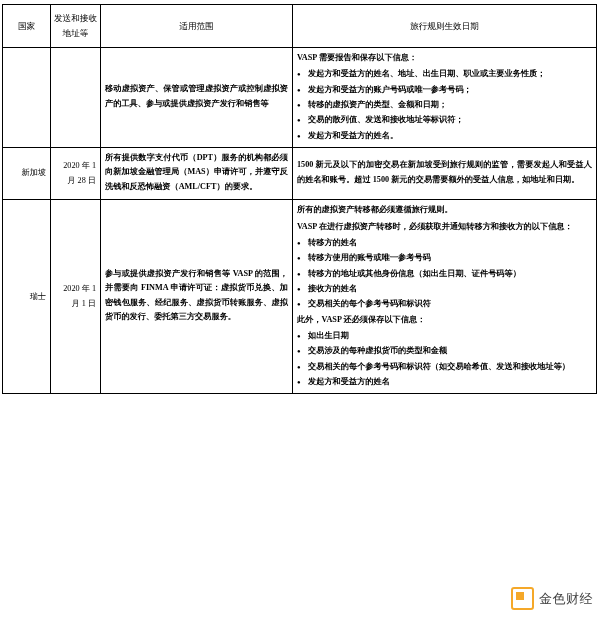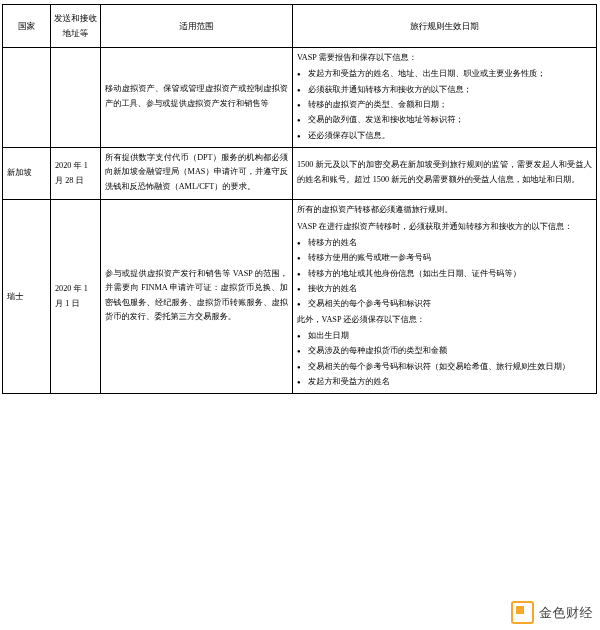--- a/index.html
+++ b/index.html
@@ -33,29 +33,31 @@
     font-weight: normal;
     padding: 6px 2px;
     font-size: 8.6px;
   }
   col.c-country { width: 48px; }
   col.c-date    { width: 50px; }
   col.c-scope   { width: 192px; }
   col.c-info    { width: 304px; }
 
   td.country, td.date {
-    text-align: left;
+    text-align: right;
   }
   td.scope {
     text-align: justify;
     text-align-last: left;
+    font-weight: bold;
   }
   td.info {
     text-align: justify;
     text-align-last: left;
+    font-weight: bold;
   }
   .para {
     margin: 0 0 2px 0;
   }
   ul.bullets {
     list-style: none;
     margin: 0;
     padding: 0;
   }
   ul.bullets > li {
@@ -67,21 +69,21 @@
     content: "\25CF";
     position: absolute;
     left: 0;
     top: 0;
     font-size: 6px;
     line-height: 2.45;
   }
   .watermark {
     position: absolute;
     right: 7px;
-    bottom: 6px;
+    bottom: 20px;
     display: flex;
     align-items: center;
     gap: 5px;
     opacity: 0.97;
   }
   .wm-mark {
     width: 19px;
     height: 19px;
     border: 2.5px solid #f5a623;
     border-radius: 3px;
@@ -125,24 +127,24 @@
     <tr>
       <td class="country"></td>
       <td class="date"></td>
       <td class="scope">
         <p class="para">移动虚拟资产、保管或管理虚拟资产或控制虚拟资产的工具、参与或提供虚拟资产发行和销售等</p>
       </td>
       <td class="info">
         <p class="para">VASP 需要报告和保存以下信息：</p>
         <ul class="bullets">
           <li>发起方和受益方的姓名、地址、出生日期、职业或主要业务性质；</li>
-          <li>必须获取并通知转移方和接收方的以下信息；</li>
+          <li>发起方和受益方的账户号码或唯一参考号码；</li>
           <li>转移的虚拟资产的类型、金额和日期；</li>
           <li>交易的散列值、发送和接收地址等标识符；</li>
-          <li>还必须保存以下信息。</li>
+          <li>发起方和受益方的姓名。</li>
         </ul>
       </td>
     </tr>
     <tr>
       <td class="country">新加坡</td>
       <td class="date">2020 年 1 月 28 日</td>
       <td class="scope">
         <p class="para">所有提供数字支付代币（DPT）服务的机构都必须向新加坡金融管理局（MAS）申请许可，并遵守反洗钱和反恐怖融资（AML/CFT）的要求。</p>
       </td>
       <td class="info">
@@ -162,21 +164,21 @@
           <li>转移方的姓名</li>
           <li>转移方使用的账号或唯一参考号码</li>
           <li>转移方的地址或其他身份信息（如出生日期、证件号码等）</li>
           <li>接收方的姓名</li>
           <li>交易相关的每个参考号码和标识符</li>
         </ul>
         <p class="para">此外，VASP 还必须保存以下信息：</p>
         <ul class="bullets">
           <li>如出生日期</li>
           <li>交易涉及的每种虚拟货币的类型和金额</li>
-          <li>交易相关的每个参考号码和标识符（如交易哈希值、旅行规则生效日期）</li>
+          <li>交易相关的每个参考号码和标识符（如交易哈希值、发送和接收地址等）</li>
           <li>发起方和受益方的姓名</li>
         </ul>
       </td>
     </tr>
   </tbody>
 </table>
 
 <div class="watermark">
   <span class="wm-mark"></span>
   <span class="wm-text">金色财经</span>

